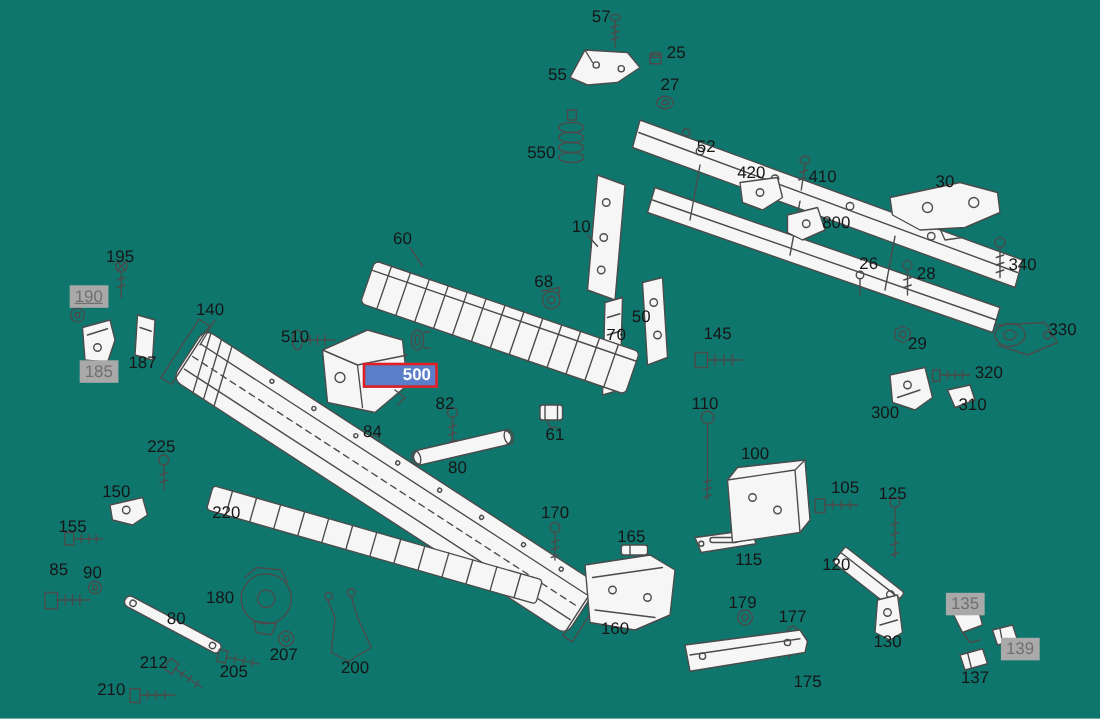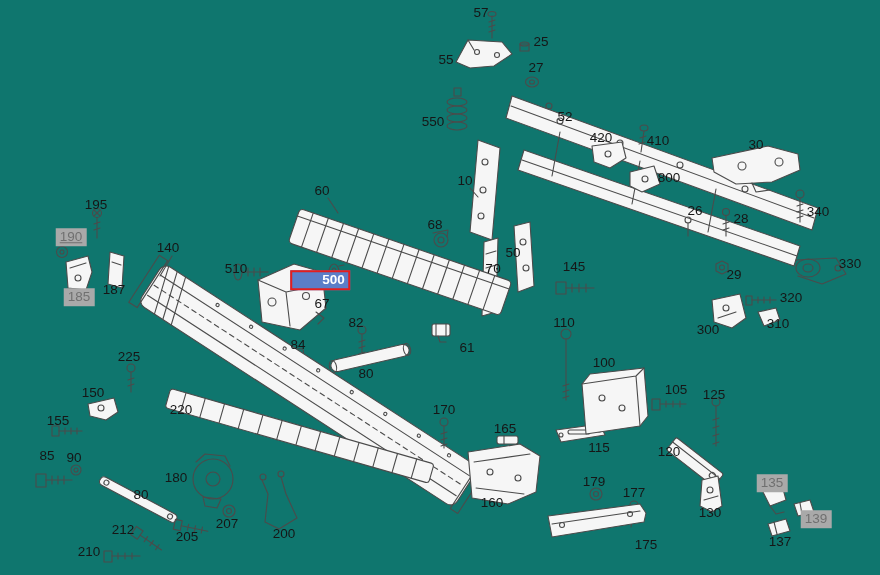--- a/index.html
+++ b/index.html
@@ -480,27 +480,27 @@
       <div class="part-label" style="left: 168px; top: 248px; text-align: right;">140</div>
       <div class="part-label" style="left: 236px; top: 257px; margin-top: 12px;">510</div>
       <div class="part-label" style="left: 322px; top: 258px; margin-top: 46px;">67</div>
       <div class="part-label" style="left: 513px; top: 253px;">50</div>
       <div class="part-label" style="left: 574px; top: 267px;">145</div>
       <div class="part-label" style="left: 850px; top: 264px;">330</div>
       <div class="part-label" style="left: 734px; top: 275px;">29</div>
       <div class="part-label" style="left: 493px; top: 270px; font-family: Liberation Mono, monospace;">70</div>
       <div class="part-label" style="left: 114px; top: 290px;">187</div>
       <div class="part-label muted" style="left: 79px; top: 297px;">185</div>
-      <div class="part-label selected" style="left: 320px; top: 280px; padding-left: 30px;">500</div>
+      <div class="part-label selected" style="left: 320px; top: 300px; padding-left: 30px;">500</div>
       <div class="part-label" style="left: 791px; top: 298px;">320</div>
       <div class="part-label" style="left: 778px; top: 324px;">310</div>
       <div class="part-label" style="left: 564px; top: 323px;">110</div>
       <div class="part-label" style="left: 356px; top: 323px;">82</div>
       <div class="part-label" style="left: 708px; top: 330px;">300</div>
-      <div class="part-label" style="left: 444px; top: 348px; margin-left: 23px;">61</div>
+      <div class="part-label" style="left: 444px; top: 348px;">61</div>
       <div class="part-label" style="left: 298px; top: 345px;">84</div>
       <div class="part-label" style="left: 129px; top: 357px;">225</div>
       <div class="part-label" style="left: 604px; top: 363px;">100</div>
       <div class="part-label" style="left: 366px; top: 374px;">80</div>
       <div class="part-label" style="left: 93px; top: 393px;">150</div>
       <div class="part-label" style="left: 676px; top: 390px;">105</div>
       <div class="part-label" style="left: 714px; top: 395px;">125</div>
       <div class="part-label" style="left: 181px; top: 410px;">220</div>
       <div class="part-label" style="left: 444px; top: 410px;">170</div>
       <div class="part-label" style="left: 58px; top: 421px;">155</div>

